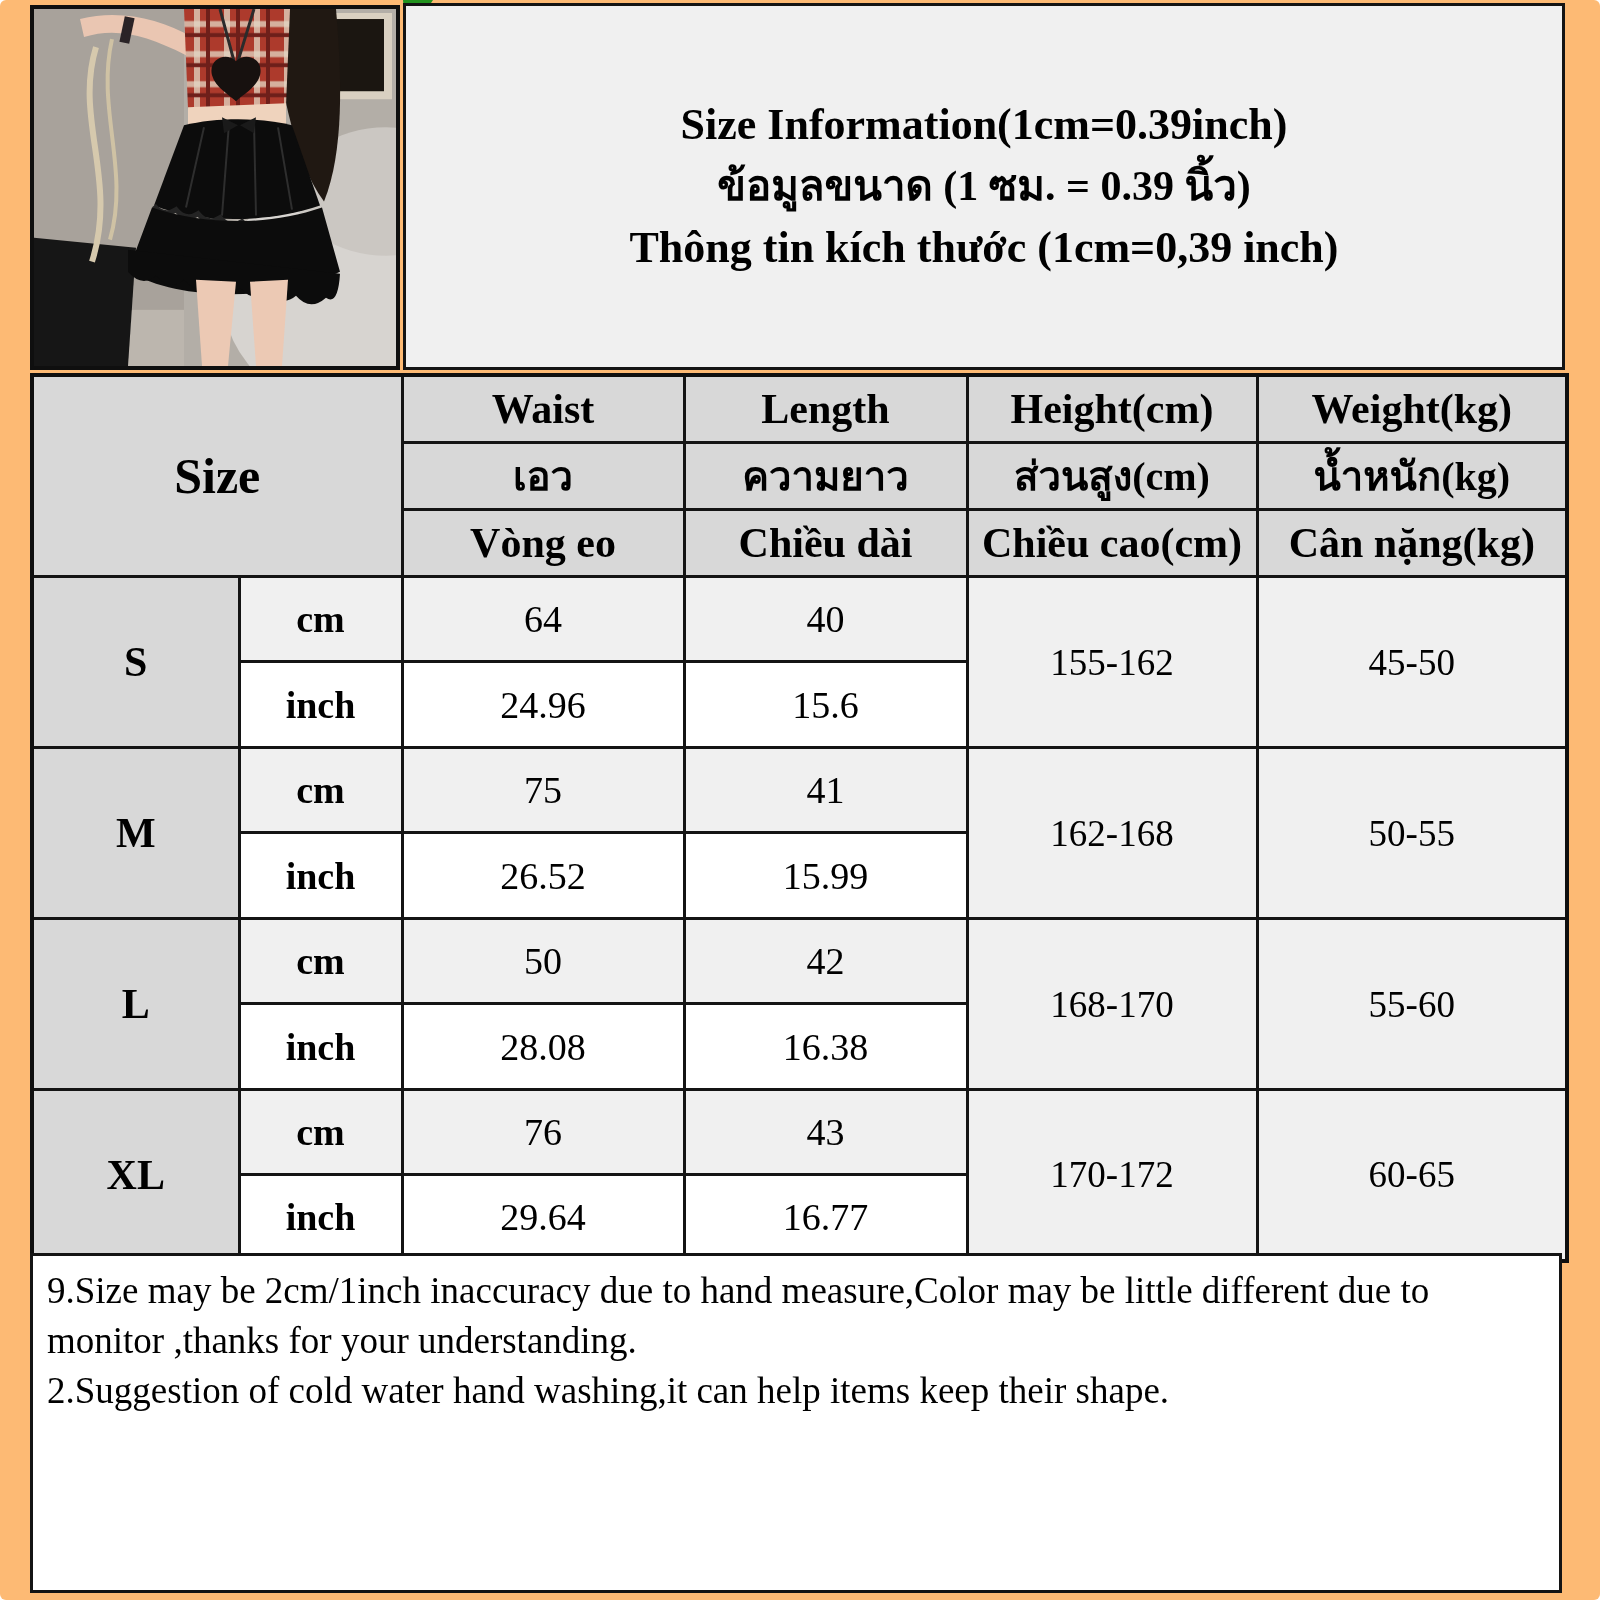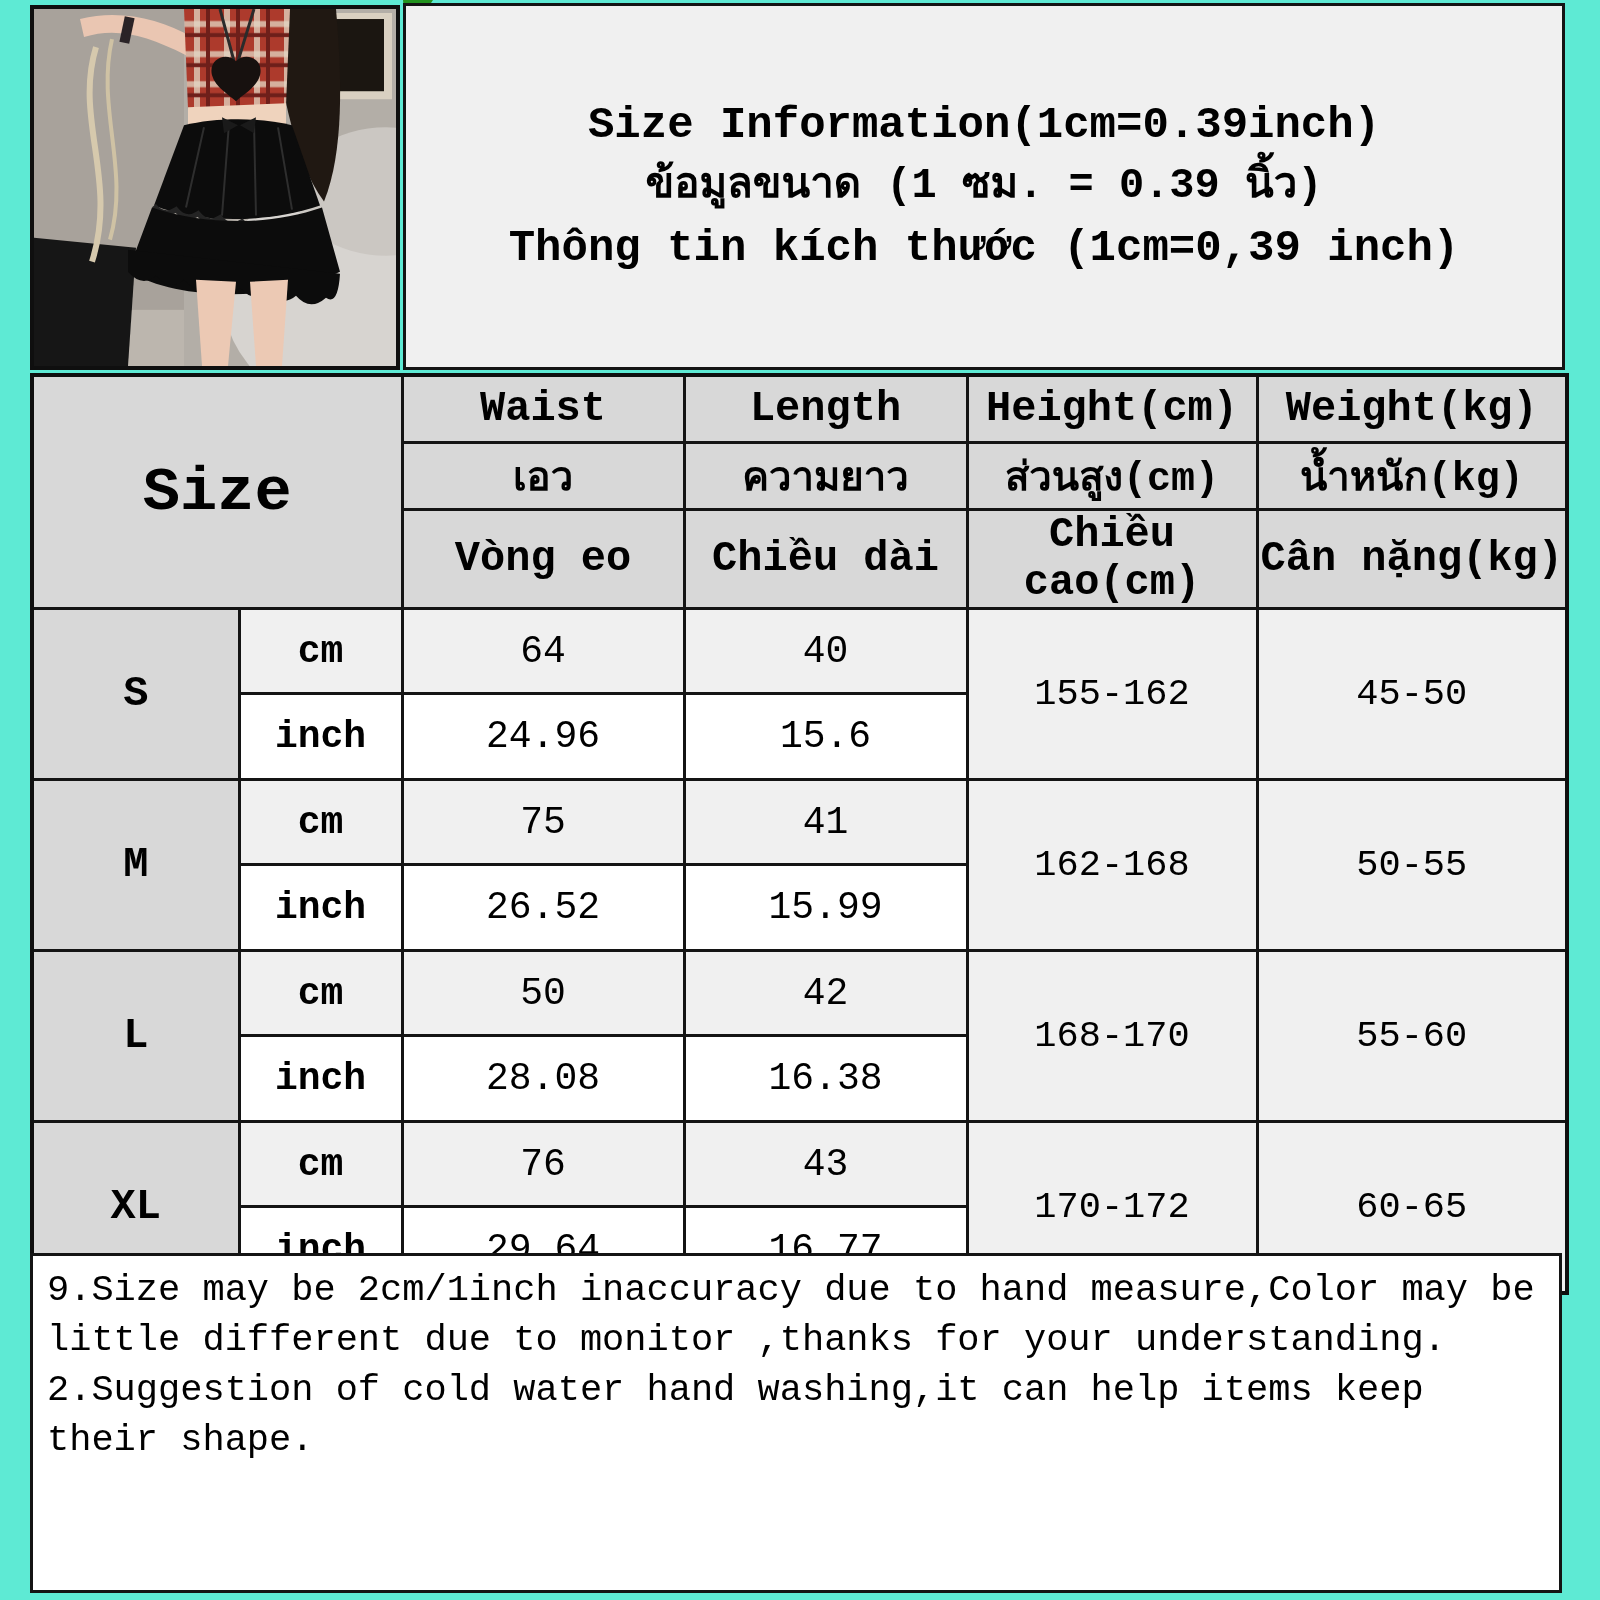--- a/index.html
+++ b/index.html
@@ -1,19 +1,20 @@
 <!DOCTYPE html>
 <html><head>
 <meta charset="utf-8">
 <style>
   html,body{margin:0;padding:0;background:#ffffff;}
   .canvas{
-    position:relative;width:1600px;height:1600px;background:#5eead4;
-    font-family:Liberation Mono, monospace;color:#000;
+    position:relative;width:1600px;height:1600px;background:#fdba74;
+    font-family:Liberation Serif, serif;color:#000;
     overflow:hidden;
+    border-radius:6px;
   }
 
   
   .photo-box{
     position:absolute;left:30px;top:5px;width:362px;height:357px;
     border:4px solid #0f0f0f;background:#b3aea7;
   }
   .photo-box svg{display:block;width:100%;height:100%;}
 
   
@@ -38,21 +39,21 @@
     position:absolute;left:30px;top:373px;width:1535px;
     border-collapse:collapse;table-layout:fixed;
     border:4px solid #0f0f0f;
   }
   table.size-table td{
     border:3px solid #141414;text-align:center;vertical-align:middle;
     padding:0;overflow:hidden;
   }
   td.cell-head{background:#d8d8d8;font-weight:bold;font-size:42px;height:64px;}
   td.cell-head.thai{font-size:40px;}
-  td.cell-corner{background:#d8d8d8;font-weight:bold;font-size:62px;}
+  td.cell-corner{background:#d8d8d8;font-weight:bold;font-size:50px;}
   td.cell-size{background:#d8d8d8;font-weight:bold;font-size:42px;}
   td.cell-unit{font-weight:bold;font-size:38px;}
   td.cell-val{font-weight:normal;font-size:38px;}
   td.cell-range{font-weight:normal;font-size:37px;background:#f0f0f0;}
   tr.row-cm{height:85px;}
   tr.row-inch{height:86px;}
   tr.row-cm td.cell-unit, tr.row-cm td.cell-val{background:#f0f0f0;}
   tr.row-inch td.cell-unit, tr.row-inch td.cell-val{background:#ffffff;}
 
   

